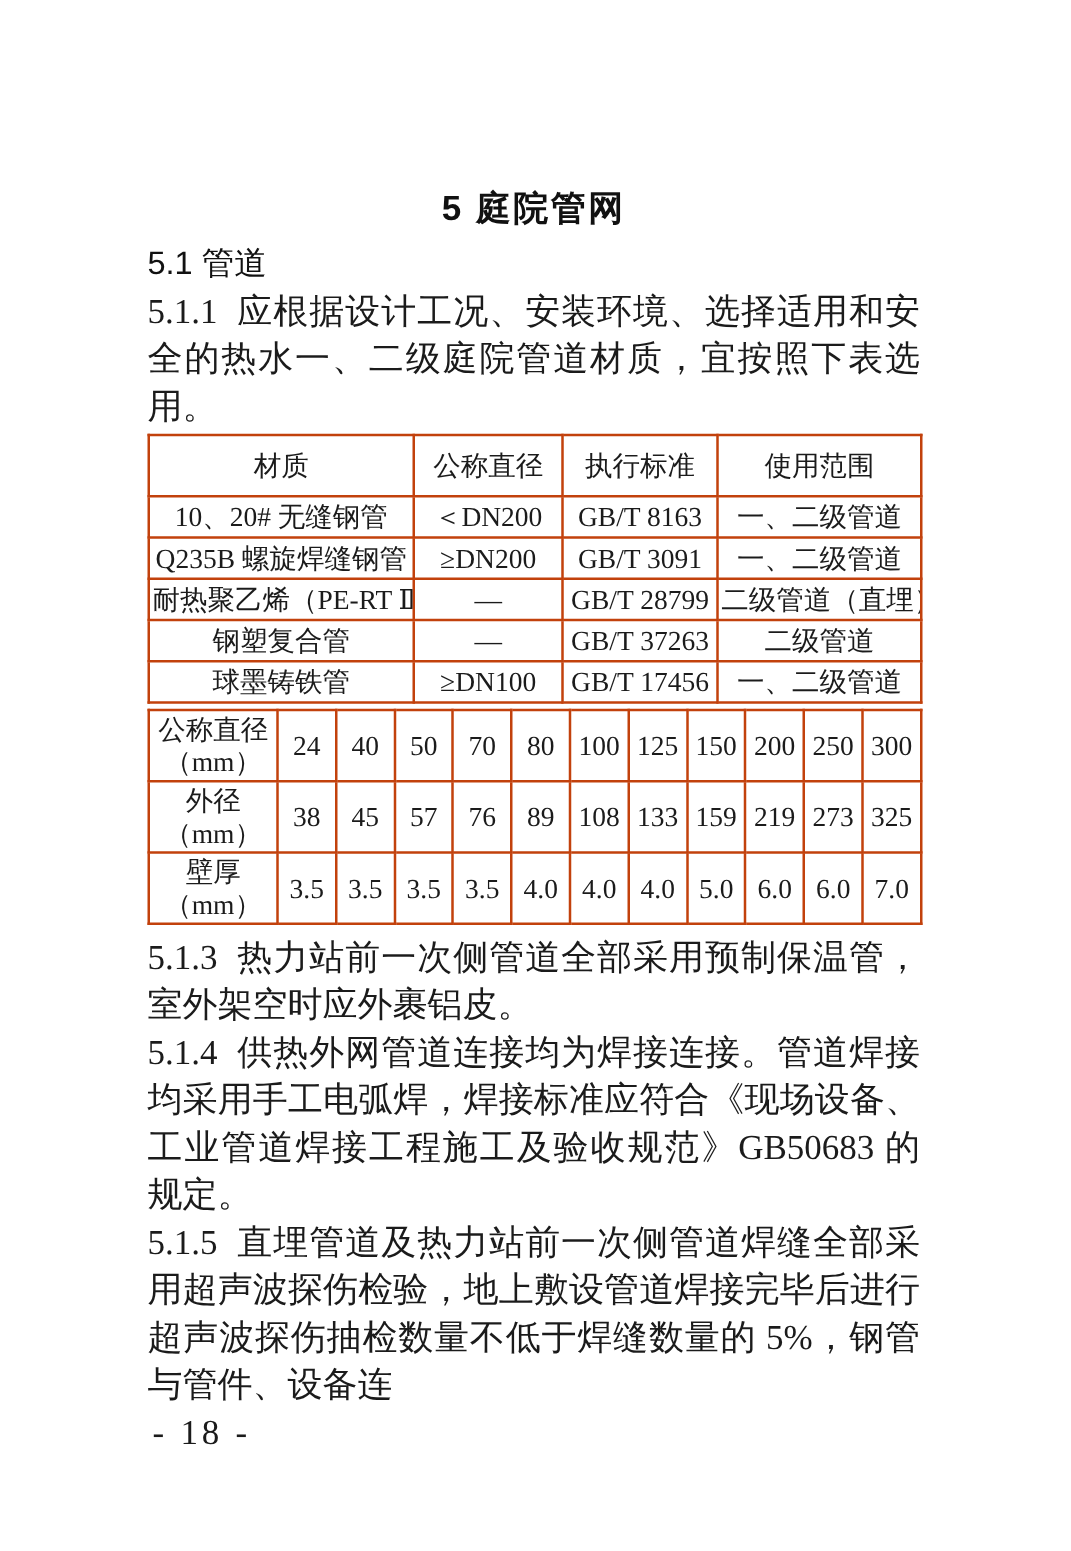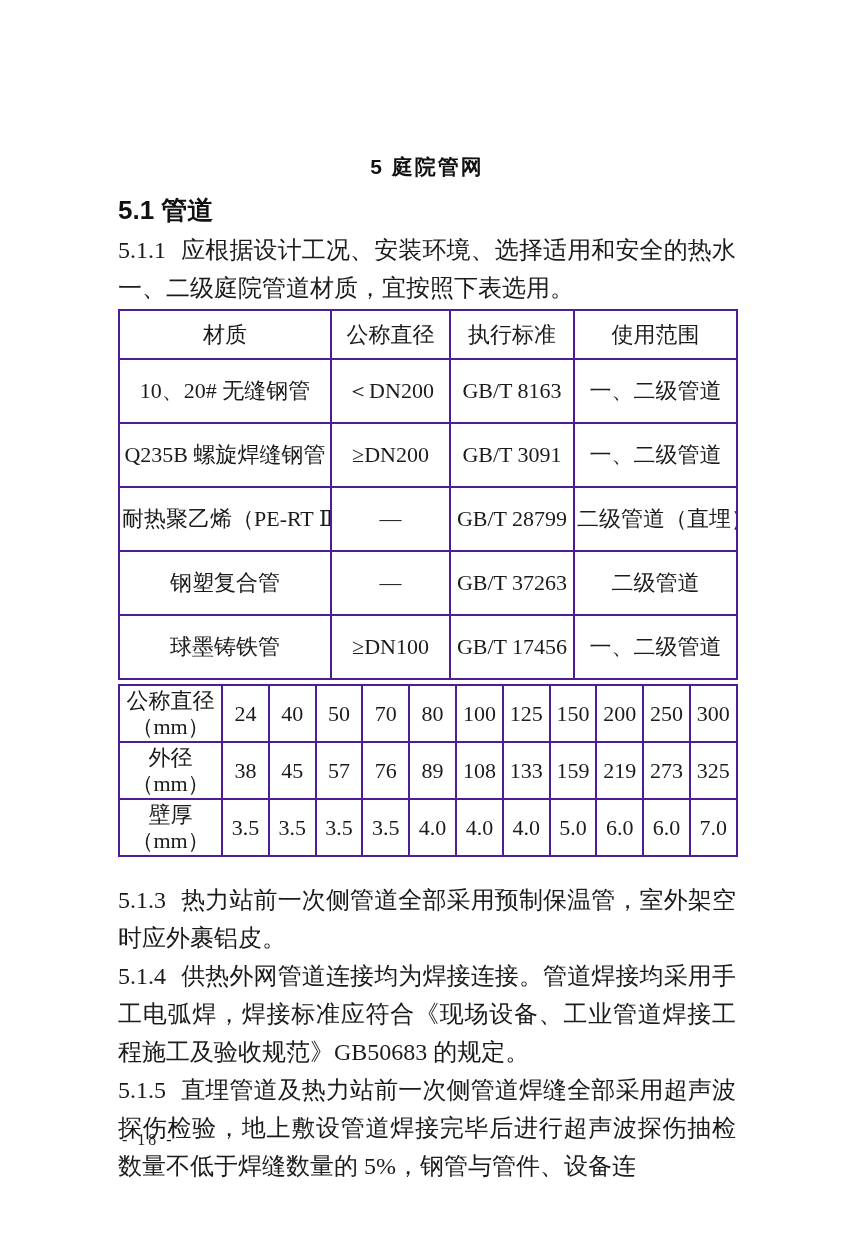--- a/index.html
+++ b/index.html
@@ -17,75 +17,75 @@
     position: absolute;
     left: 118px;
     top: 0;
     width: 618px;
   }
   .doc-title {
     margin-top: 147px;
     text-align: center;
     font-family: "Liberation Sans", "DejaVu Sans", sans-serif;
     font-weight: bold;
-    font-size: 21px;
+    font-size: 28px;
     line-height: 40px;
     letter-spacing: 2px;
     color: #111;
   }
   .section-heading {
     margin-top: 6px;
     font-family: "Liberation Sans", "DejaVu Sans", sans-serif;
-    font-weight: bold;
+    font-weight: normal;
     font-size: 26px;
     line-height: 34px;
     color: #111;
   }
   p.body-para {
-    font-size: 24px;
+    font-size: 28px;
     line-height: 38px;
     text-align: justify;
     color: #1b1b1b;
   }
   p.body-para .pnum { margin-right: 15px; }
   .mt4  { margin-top: 4px; }
   .mt6  { margin-top: 6px; }
-  .mt8  { margin-top: 24px; }
+  .mt8  { margin-top: 8px; }
   table {
     border-collapse: collapse;
     table-layout: fixed;
     width: 618px;
   }
   th, td {
-    border: 2px solid #4c1d95;
+    border: 2px solid #c2410c;
     text-align: center;
     vertical-align: middle;
     font-weight: normal;
     font-size: 22px;
     padding: 0 2px;
     overflow: hidden;
     white-space: nowrap;
   }
   .material-table { margin-top: 2px; }
   .material-table th { height: 49px; }
-  .material-table td { height: 64px; }
+  .material-table td { height: 33px; }
   .material-table col.c1 { width: 212px; }
   .material-table col.c2 { width: 119px; }
   .material-table col.c3 { width: 124px; }
   .material-table col.c4 { width: 163px; }
   .spec-table { margin-top: 4px; }
   .spec-table th, .spec-table td { height: 57px; font-size: 22px; }
   .spec-table col.hdr { width: 103px; }
   .spec-table col.num { width: 46.8px; }
   .spec-table th div { line-height: 26px; }
   .page-number {
     position: absolute;
     left: 122px;
     top: 1131px;
-    font-size: 16px;
+    font-size: 28px;
     letter-spacing: 3px;
     color: #1b1b1b;
   }
 </style>
 </head>
 <body>
 
 <div class="page">
   <div class="content">
 

